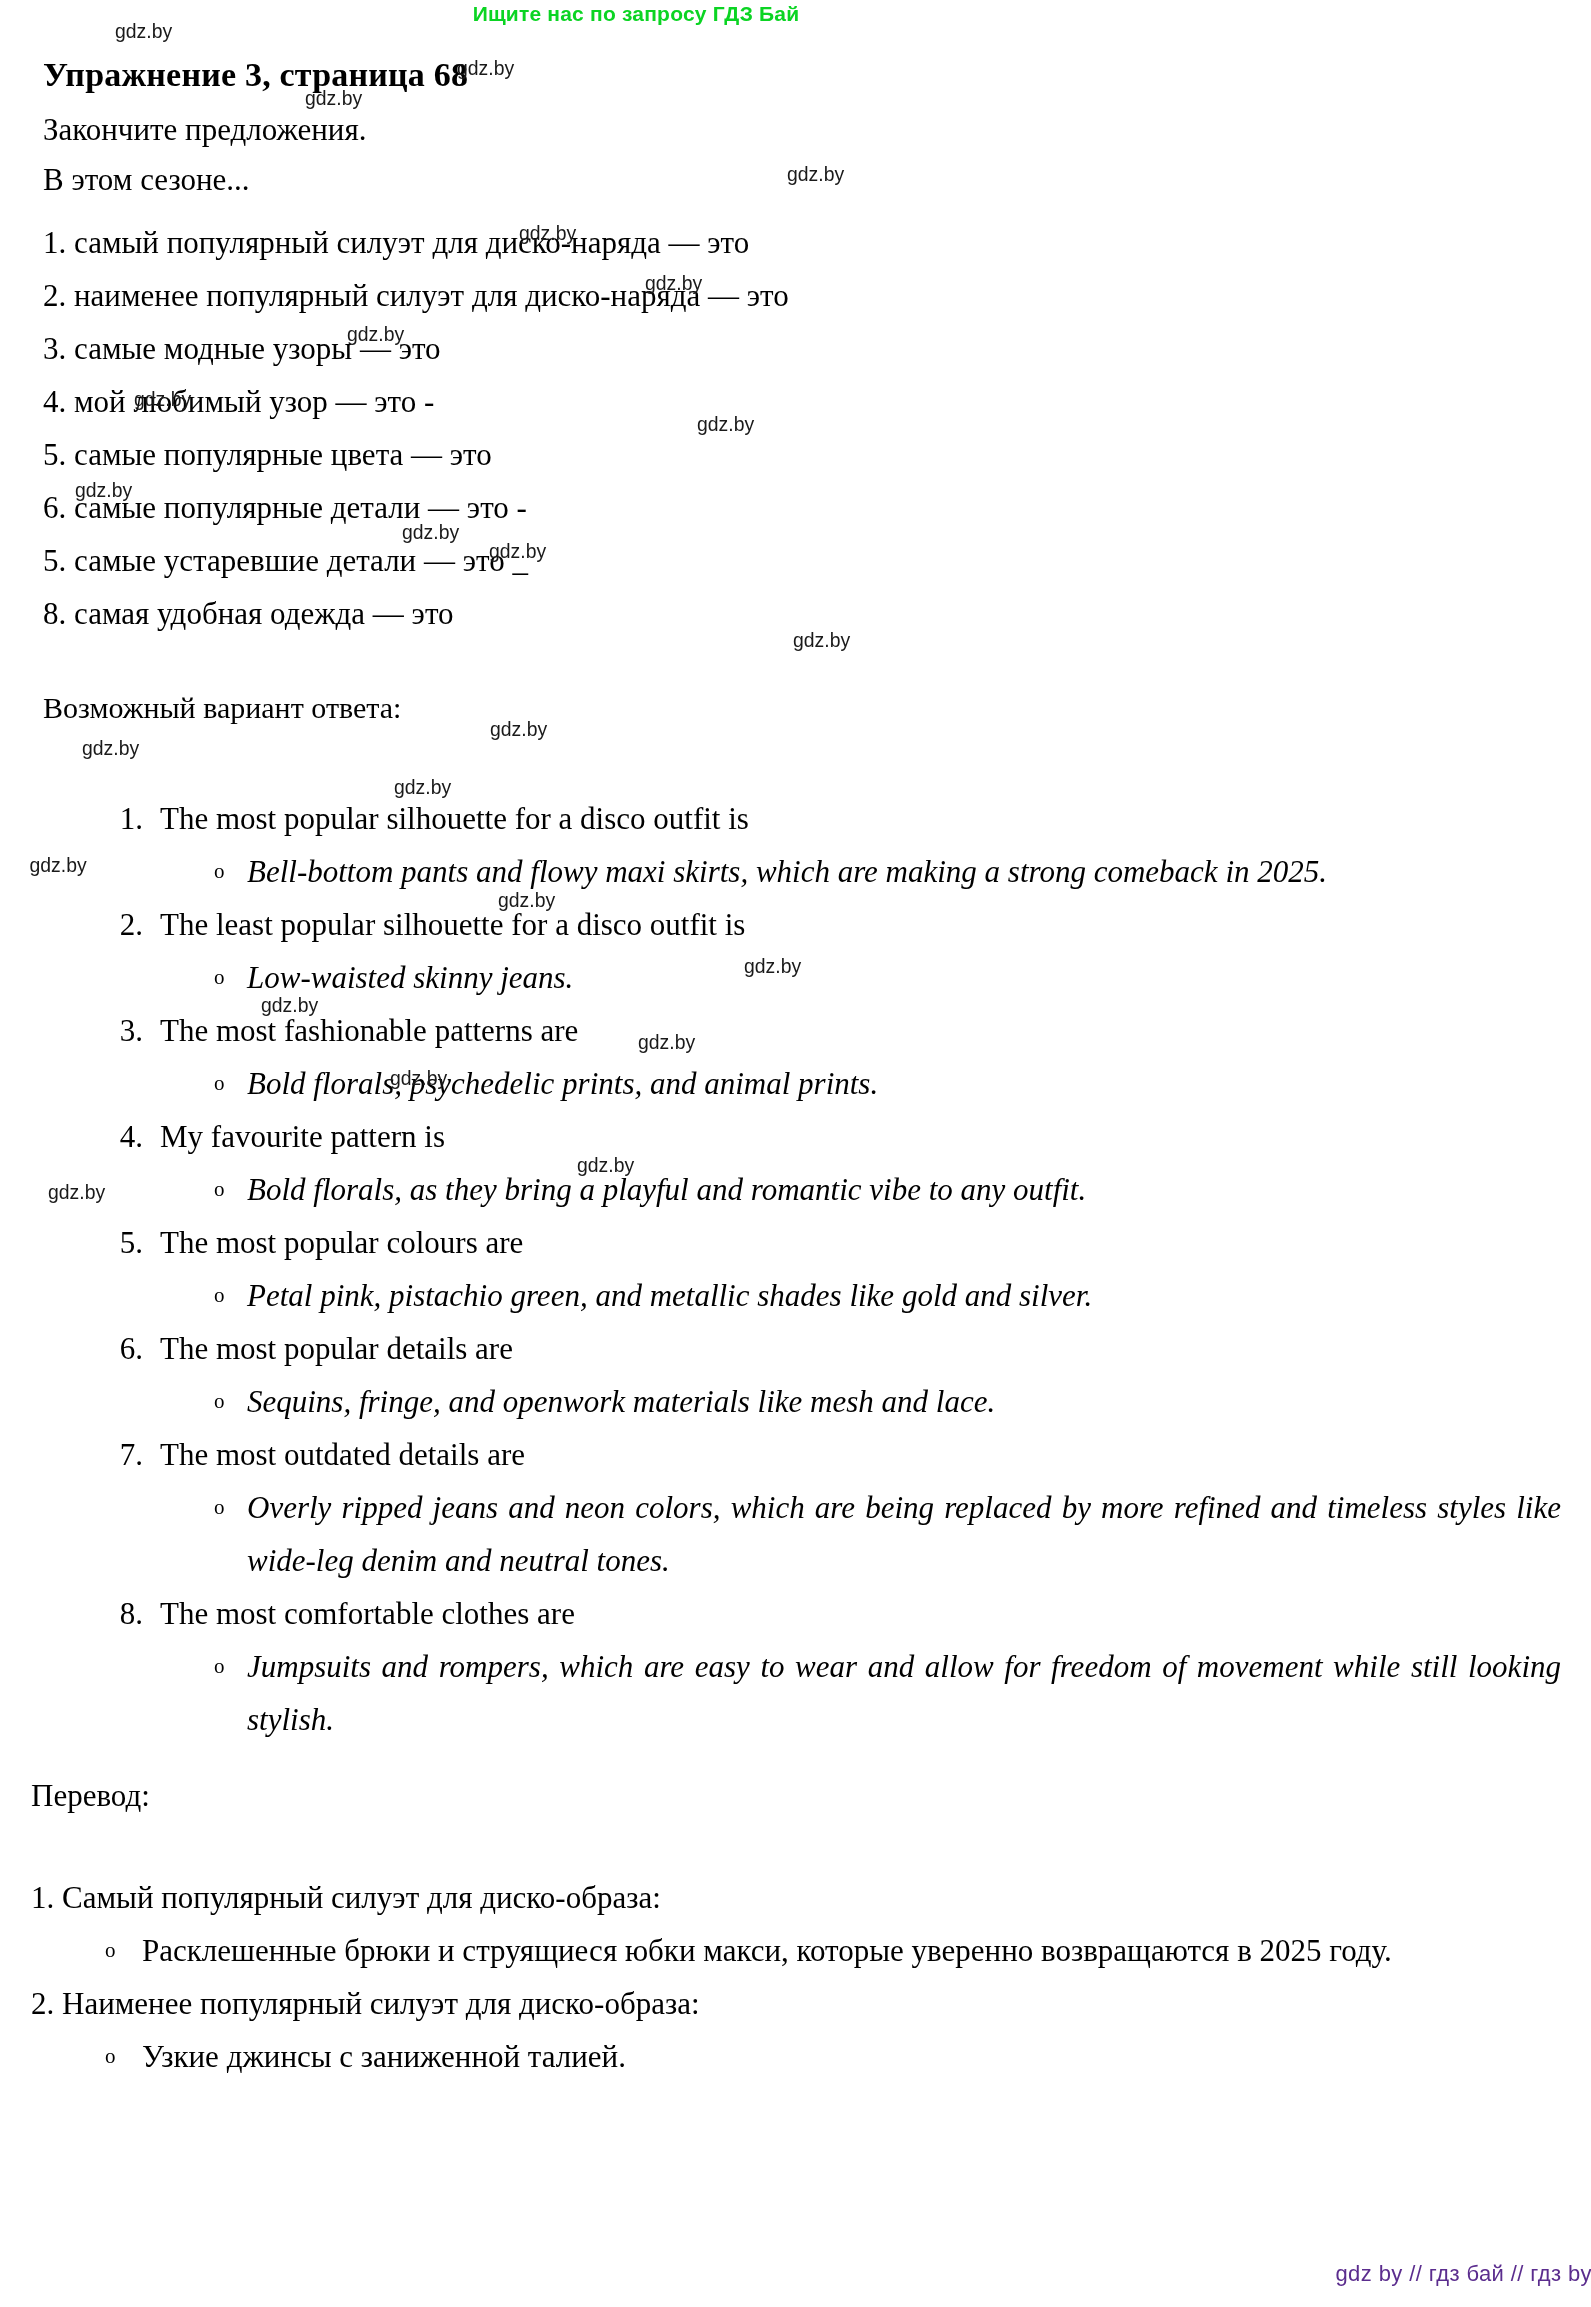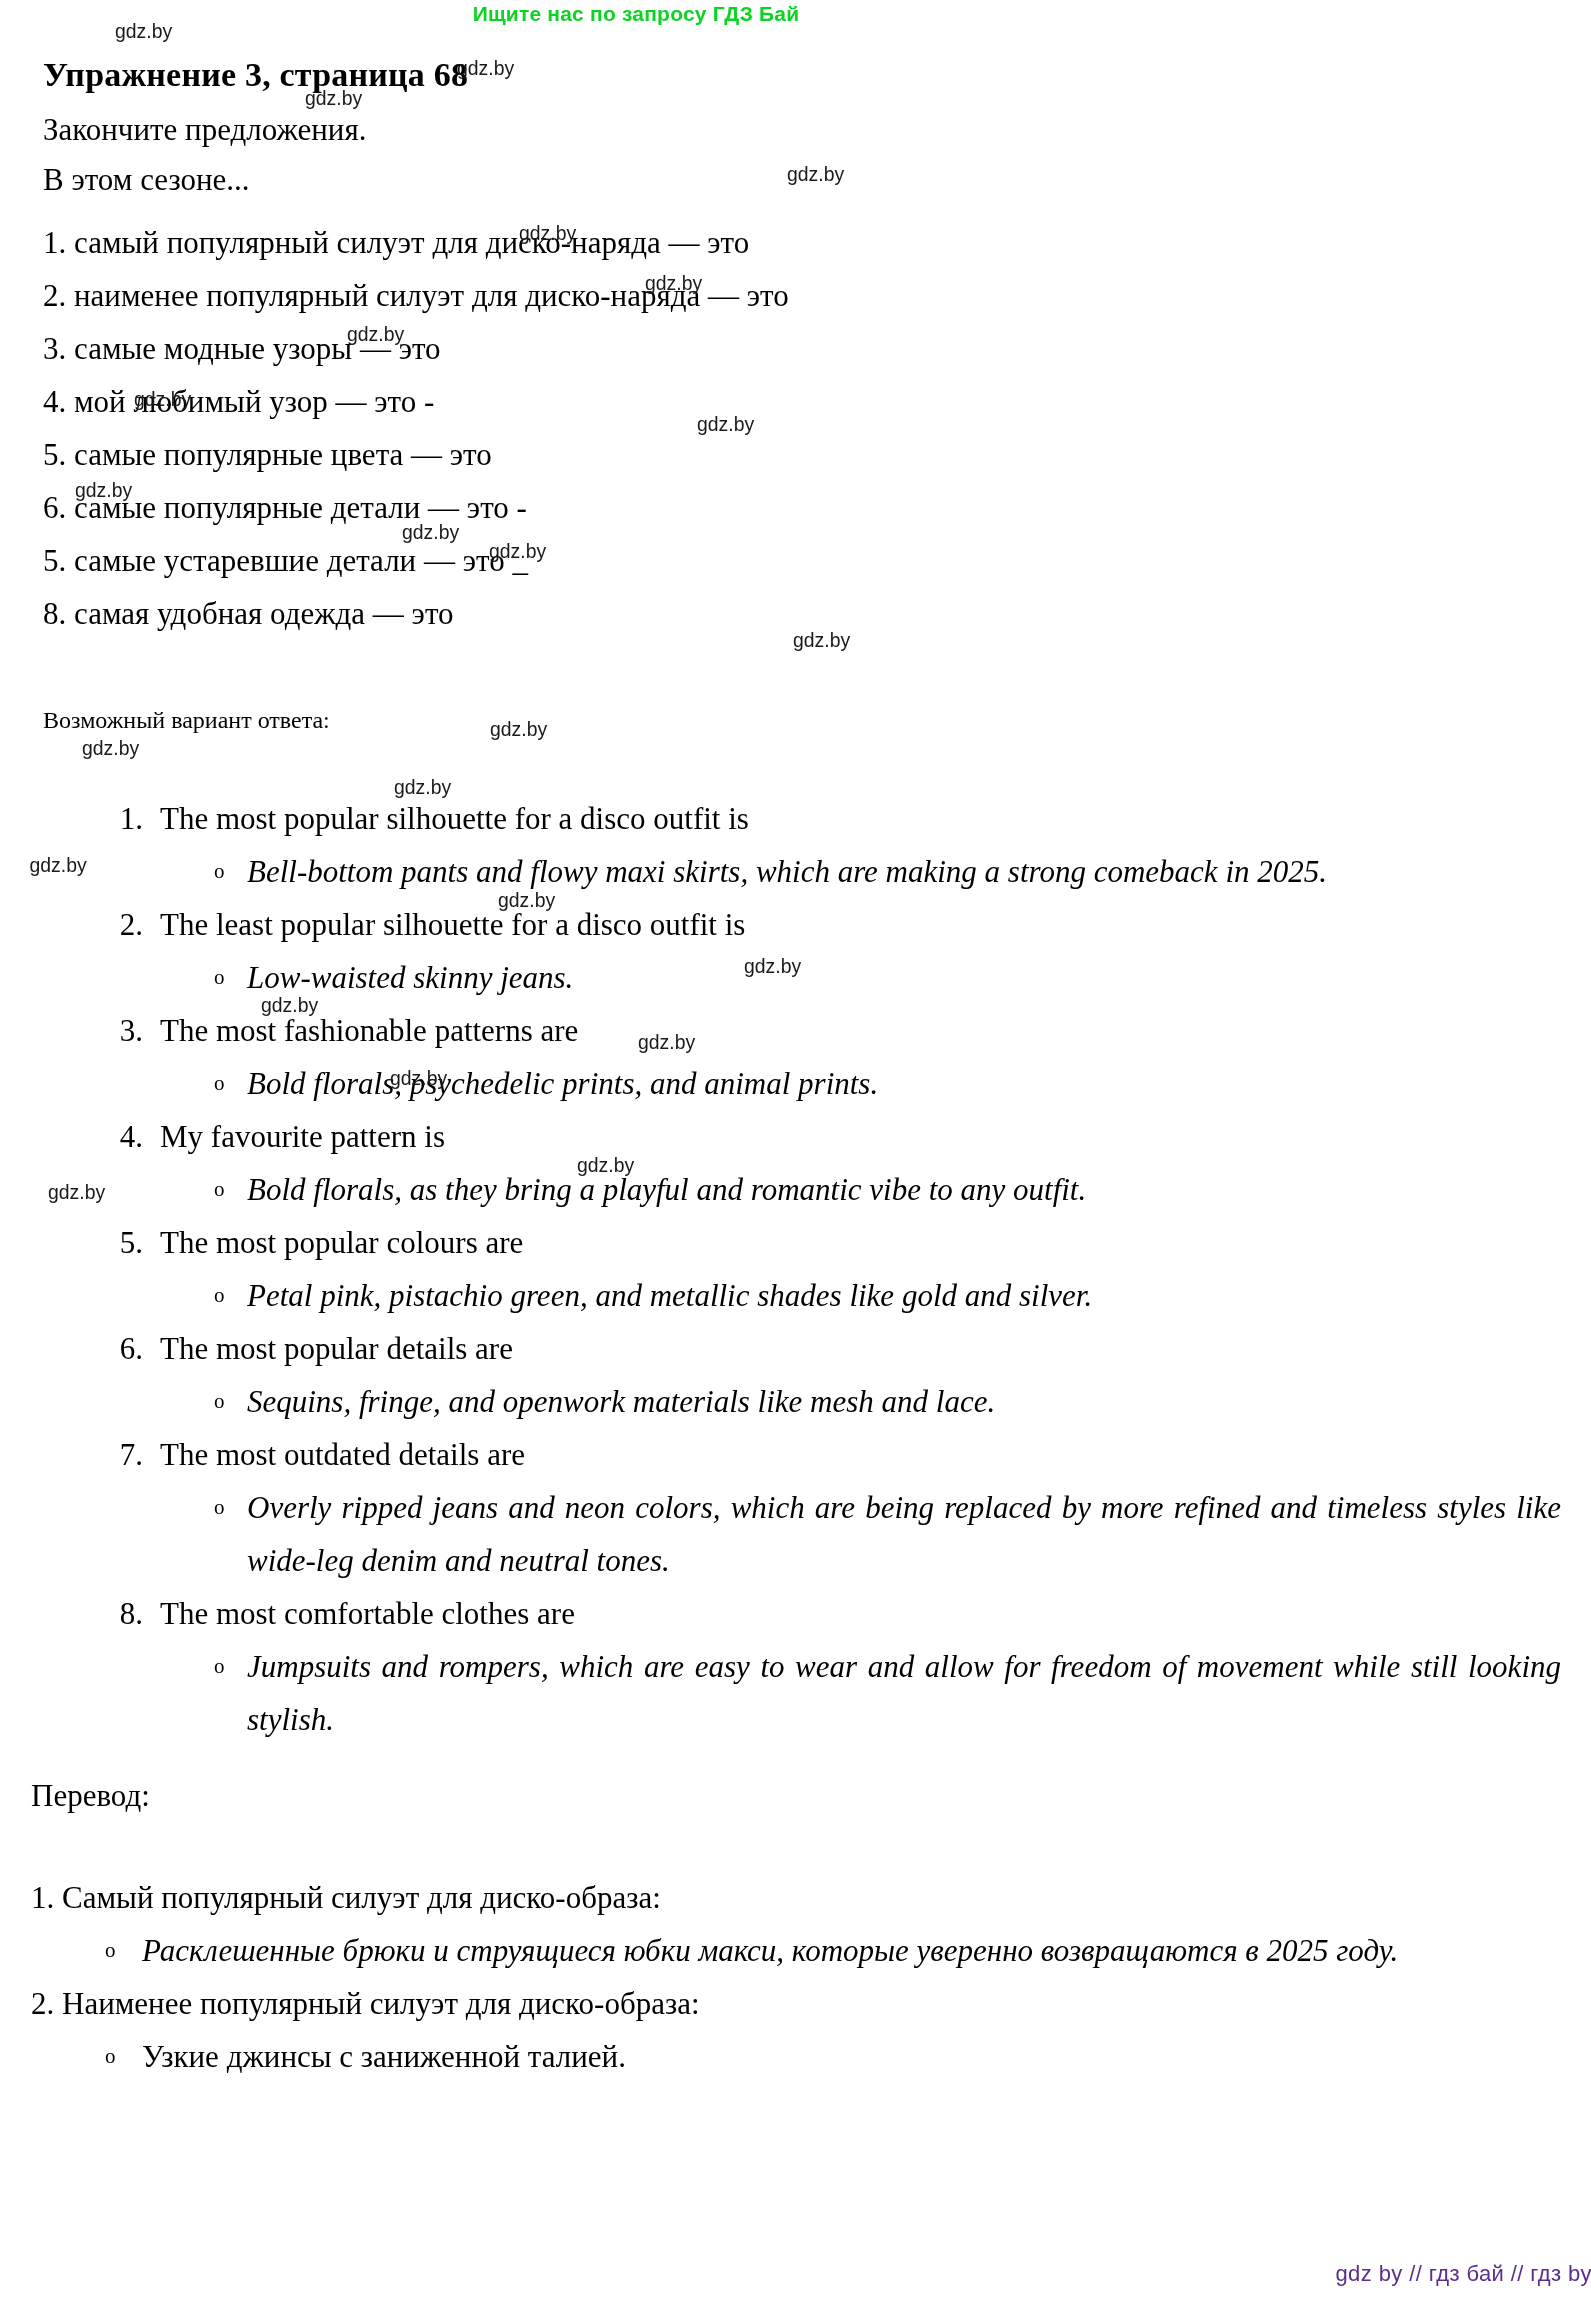--- a/index.html
+++ b/index.html
@@ -29,21 +29,21 @@
   .title{
     position:absolute;left:43px;top:56px;
     font-size:34px;font-weight:bold;letter-spacing:0.2px;white-space:nowrap;
   }
   .sub1{position:absolute;left:43px;top:112px;font-size:31px;white-space:nowrap;}
   .sub2{position:absolute;left:43px;top:162px;font-size:31px;white-space:nowrap;}
 
   .ru-list{position:absolute;left:43px;top:216px;width:1320px;}
   .ru-list .li{font-size:31px;line-height:53px;white-space:nowrap;}
 
-  .vozm{position:absolute;left:43px;top:691px;font-size:24px;white-space:nowrap;margin-top:16px;}
+  .vozm{position:absolute;left:43px;top:691px;font-size:30px;white-space:nowrap;}
 
   
   .en{position:absolute;left:93px;top:792px;width:1468px;}
   .en .item{margin-bottom:0;}
   .en .num-row{
     display:flex;align-items:flex-start;font-size:31px;line-height:53px;
   }
   .en .num{width:50px;flex:none;text-align:right;padding-right:17px;}
   .en .num-txt{white-space:nowrap;}
   .en .sub-row{
@@ -60,21 +60,21 @@
   .perevod{position:absolute;left:31px;top:1778px;font-size:31px;white-space:nowrap;}
 
   .ru2{position:absolute;left:31px;top:1871px;width:1545px;}
   .ru2 .h{font-size:31px;line-height:53px;white-space:nowrap;}
   .ru2 .sub-row{
     display:flex;align-items:flex-start;font-size:31px;line-height:53px;
     padding-left:74px;
   }
   .ru2 .bullet{width:37px;flex:none;font-size:21px;line-height:53px;}
   .ru2 .sub-txt{flex:1;}
-  .ru2 .justify{text-align:justify;text-align-last:left;font-style:italic;}
+  .ru2 .justify{text-align:justify;text-align-last:left;}
 
   .footer{
     position:absolute;left:0;top:2261px;width:1592px;text-align:right;
     font-family:"Liberation Sans","DejaVu Sans",sans-serif;
     font-size:22px;color:#5b2d8e;letter-spacing:0.4px;
   }
 </style>
 </head>
 <body>
 

